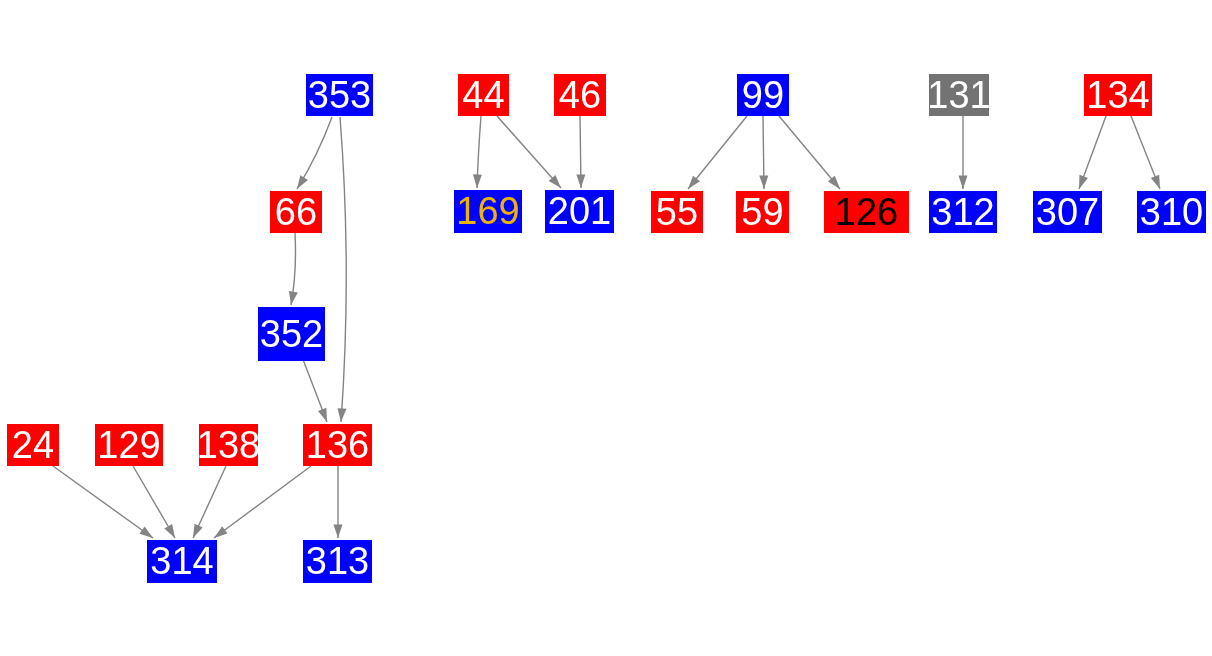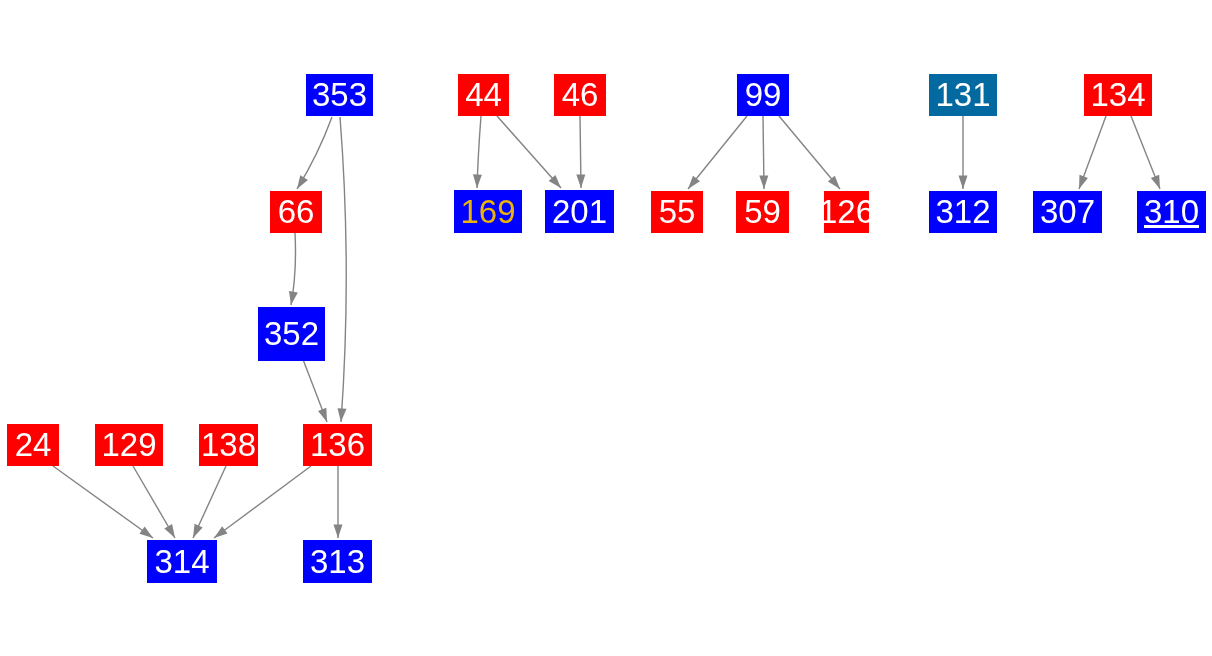--- a/index.html
+++ b/index.html
@@ -21,21 +21,21 @@
     top: 0;
     width: 1212px;
     height: 656px;
   }
   .node {
     position: absolute;
     display: flex;
     align-items: center;
     justify-content: center;
     color: #ffffff;
-    font-size: 33px;
+    font-size: 38px;
     font-family: "Liberation Sans", sans-serif;
     box-sizing: border-box;
     user-select: none;
   }
 </style>
 </head>
 <body>
 
 <div class="stage">
   <svg id="edge-layer" viewBox="0 0 1212 656" xmlns="http://www.w3.org/2000/svg">
@@ -63,31 +63,31 @@
         <path d="M963,116 L963,189" fill="none" stroke="#848484" stroke-width="1.4" marker-end="url(#arrowhead)"></path>
         <path d="M1106,116 L1079,189" fill="none" stroke="#848484" stroke-width="1.4" marker-end="url(#arrowhead)"></path>
         <path d="M1131,116 L1160,189" fill="none" stroke="#848484" stroke-width="1.4" marker-end="url(#arrowhead)"></path>
       </g>
   </svg>
   <div id="node-layer">
       <div class="node" style="left: 306px; top: 74px; width: 67px; height: 42px; background: rgb(0, 0, 255); color: rgb(255, 255, 255);">353</div>
       <div class="node" style="left: 458px; top: 74px; width: 51px; height: 42px; background: rgb(255, 0, 0); color: rgb(255, 255, 255);">44</div>
       <div class="node" style="left: 554px; top: 74px; width: 52px; height: 42px; background: rgb(255, 0, 0); color: rgb(255, 255, 255);">46</div>
       <div class="node" style="left: 737px; top: 74px; width: 52px; height: 42px; background: rgb(0, 0, 255); color: rgb(255, 255, 255);">99</div>
-      <div class="node" style="left: 929px; top: 74px; width: 68px; height: 42px; background: #0369a1; color: rgb(255, 255, 255);">131</div>
+      <div class="node" style="left: 929px; top: 74px; width: 60px; height: 42px; background: #737373; color: rgb(255, 255, 255);">131</div>
       <div class="node" style="left: 1084px; top: 74px; width: 68px; height: 42px; background: rgb(255, 0, 0); color: rgb(255, 255, 255);">134</div>
       <div class="node" style="left: 270px; top: 191px; width: 52px; height: 42px; background: rgb(255, 0, 0); color: rgb(255, 255, 255);">66</div>
       <div class="node" style="left: 442px; top: 190px; width: 68px; height: 43px; background: rgb(0, 0, 255); color: #eab308; margin-left: 12px;">169</div>
       <div class="node" style="left: 545px; top: 190px; width: 69px; height: 43px; background: rgb(0, 0, 255); color: rgb(255, 255, 255);">201</div>
       <div class="node" style="left: 651px; top: 191px; width: 52px; height: 42px; background: rgb(255, 0, 0); color: rgb(255, 255, 255);">55</div>
       <div class="node" style="left: 736px; top: 191px; width: 53px; height: 42px; background: rgb(255, 0, 0); color: rgb(255, 255, 255);">59</div>
-      <div class="node" style="left: 824px; top: 191px; width: 45px; height: 42px; background: rgb(255, 0, 0); color: #ffffff;">126</div>
+      <div class="node" style="left: 824px; top: 191px; width: 85px; height: 42px; background: rgb(255, 0, 0); color: #000000;">126</div>
       <div class="node" style="left: 929px; top: 191px; width: 68px; height: 42px; background: rgb(0, 0, 255); color: rgb(255, 255, 255);">312</div>
       <div class="node" style="left: 1033px; top: 191px; width: 69px; height: 42px; background: rgb(0, 0, 255); color: rgb(255, 255, 255);">307</div>
-      <div class="node" style="left: 1137px; top: 191px; width: 69px; height: 42px; background: rgb(0, 0, 255); color: rgb(255, 255, 255); text-decoration: underline;">310</div>
+      <div class="node" style="left: 1137px; top: 191px; width: 69px; height: 42px; background: rgb(0, 0, 255); color: rgb(255, 255, 255);">310</div>
       <div class="node" style="left: 258px; top: 307px; width: 67px; height: 54px; background: rgb(0, 0, 255); color: rgb(255, 255, 255);">352</div>
       <div class="node" style="left: 7px; top: 424px; width: 52px; height: 42px; background: rgb(255, 0, 0); color: rgb(255, 255, 255);">24</div>
       <div class="node" style="left: 95px; top: 424px; width: 68px; height: 42px; background: rgb(255, 0, 0); color: rgb(255, 255, 255);">129</div>
       <div class="node" style="left: 199px; top: 424px; width: 59px; height: 42px; background: rgb(255, 0, 0); color: rgb(255, 255, 255);">138</div>
       <div class="node" style="left: 303px; top: 424px; width: 69px; height: 42px; background: rgb(255, 0, 0); color: rgb(255, 255, 255);">136</div>
       <div class="node" style="left: 147px; top: 540px; width: 70px; height: 43px; background: rgb(0, 0, 255); color: rgb(255, 255, 255);">314</div>
       <div class="node" style="left: 303px; top: 540px; width: 69px; height: 43px; background: rgb(0, 0, 255); color: rgb(255, 255, 255);">313</div>
     </div>
 </div>
 

